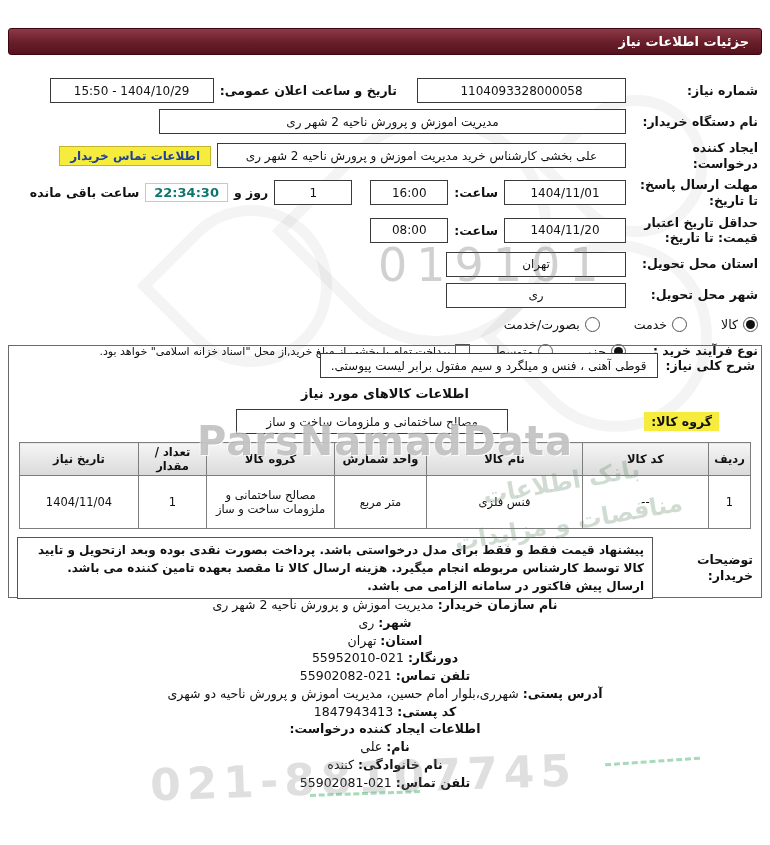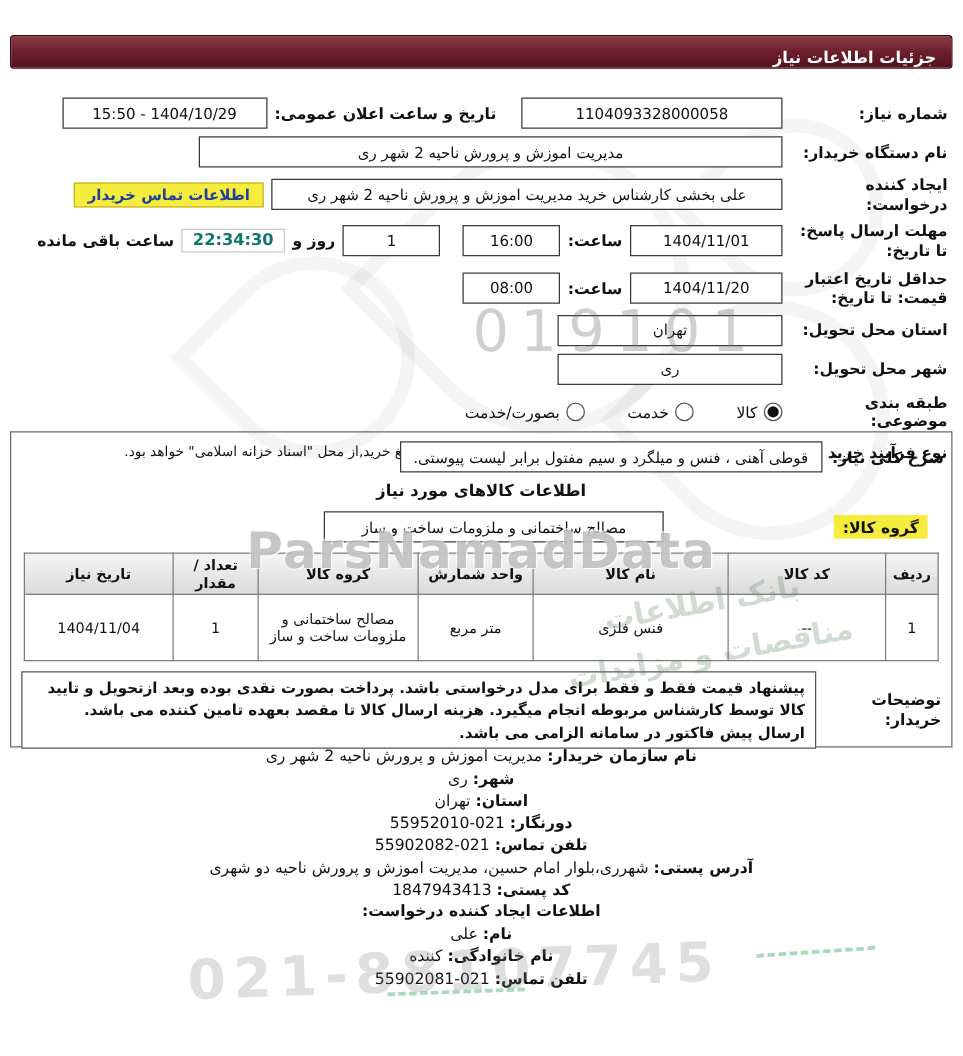--- a/index.html
+++ b/index.html
@@ -11,21 +11,21 @@
   .page{position:relative;width:770px;height:845px}
 
   
   .orn{position:absolute;border:11px solid rgba(70,70,70,.06);border-radius:50% 50% 50% 0;z-index:0;pointer-events:none}
 
   
   .titlebar{
     position:absolute;top:28px;left:8px;right:8px;height:25px;z-index:10;
     background:linear-gradient(180deg,#8c3a46 0%,#6b1f2b 50%,#54121e 100%);
     border:1px solid #40060f;border-radius:3px;
-    display:flex;align-items:flex-end;padding:0 12px;
+    display:flex;align-items:center;padding:0 12px;
     color:#fff;font-size:13px;font-weight:bold;
   }
 
   
   .form{position:absolute;top:78px;right:12px;left:12px;z-index:10}
   .frm{display:flex;align-items:center;gap:6px;margin-bottom:6px;min-height:21px;font-size:12.5px}
   .lbl{flex:0 0 126px;width:126px;font-weight:bold;font-size:12.5px;line-height:1.25}
   .inl{font-weight:bold;font-size:12.5px;white-space:nowrap}
   .box{
     border:1px solid #3a3a3a;background:#fff;min-height:21px;
@@ -138,21 +138,20 @@
       <span class="lbl">استان محل تحویل:</span>
       <span class="box w166">تهران</span>
     </div>
 
     <div class="frm">
       <span class="lbl">شهر محل تحویل:</span>
       <span class="box w166">ری</span>
     </div>
 
     <div class="frm">
-      <span class="lbl">طبقه بندی موضوعی:</span>
       <span class="optwrap">
         <span class="opt">
           <span class="radio sel"></span>
           <span>کالا</span>
         </span>
         <span class="opt">
           <span class="radio"></span>
           <span>خدمت</span>
         </span>
         <span class="opt">
@@ -185,21 +184,21 @@
   <div class="panel">
 
     <div class="prow">
       <span class="plbl">شرح کلی نیاز:</span>
       <span class="descbox">قوطی آهنی ، فنس و میلگرد و سیم مفتول برابر لیست پیوستی.</span>
     </div>
 
     <div class="items-title">اطلاعات کالاهای مورد نیاز</div>
 
     <div class="prow">
-      <span class="ylabel" style="margin-right:13px">گروه کالا:</span>
+      <span class="ylabel" style="margin-right:36px">گروه کالا:</span>
       <span class="grp-spacer"></span>
       <span class="descbox" style="min-width:250px;justify-content:center">مصالح ساختمانی و ملزومات ساخت و ساز</span>
     </div>
 
     <table class="goods">
       <colgroup>
         <col style="width:42px">
           <col style="width:126px">
           <col style="width:156px">
         <col style="width:92px">

